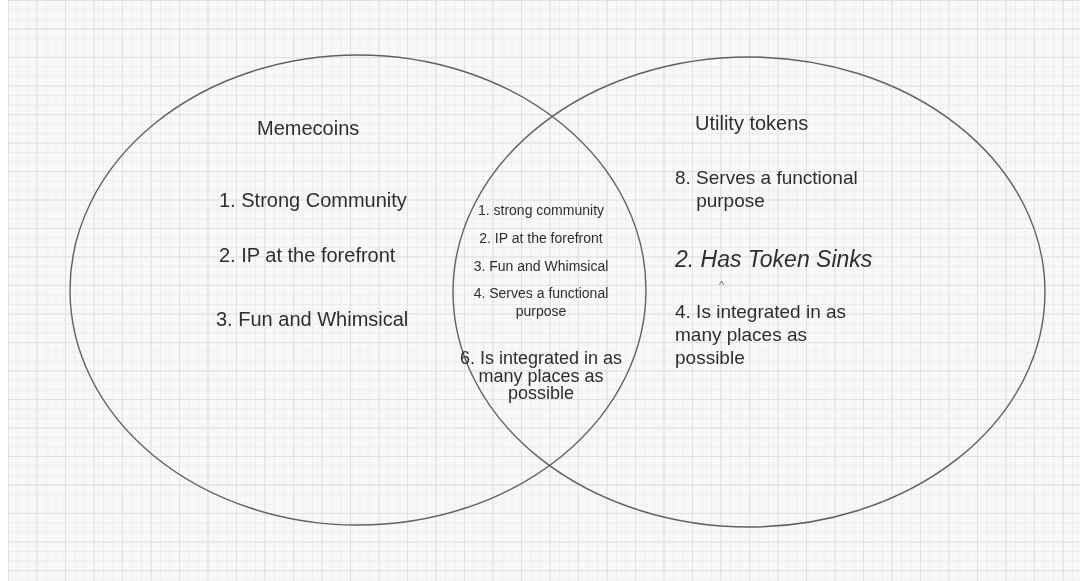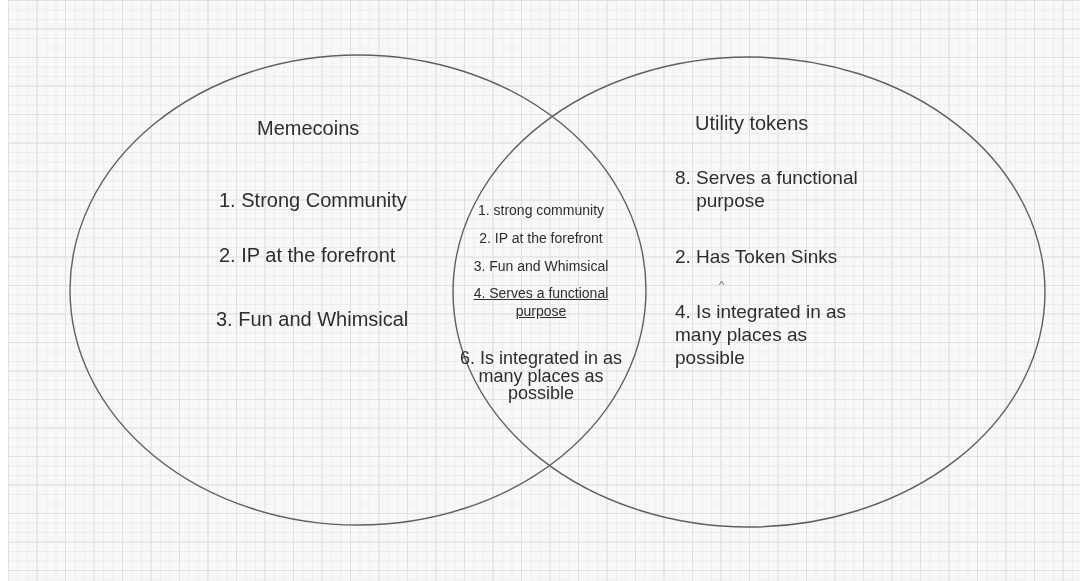--- a/index.html
+++ b/index.html
@@ -29,27 +29,27 @@
   .left-title   { left: 249px; top: 117px; font-size: 20px; }
   .left-item-0  { left: 211px; top: 189px; font-size: 20px; }
   .left-item-1  { left: 211px; top: 244px; font-size: 20px; }
   .left-item-2  { left: 208px; top: 308px; font-size: 20px; }
 
   .mid { position: absolute; left: 428px; width: 210px; text-align: center; white-space: pre-line; color: #2e2e2e; }
   .mid-title  { top: 136px; font-size: 20px; line-height: 23px; }
   .mid-item-0 { top: 202px; font-size: 14px; }
   .mid-item-1 { top: 230px; font-size: 14px; }
   .mid-item-2 { top: 258px; font-size: 14px; }
-  .mid-item-3 { top: 285px; font-size: 14px; line-height: 17.5px; text-decoration: underline; }
+  .mid-item-3 { top: 285px; font-size: 14px; line-height: 17.5px; }
   .mid-item-4 { top: 323px; font-size: 14px; }
   .mid-item-5 { top: 350px; font-size: 18px; line-height: 17.5px; }
 
   .right-title  { left: 687px; top: 112px; font-size: 20px; text-align: right; }
   .right-item-0 { left: 667px; top: 166px; font-size: 19px; line-height: 23px; }
-  .right-item-1 { left: 667px; top: 246px; font-size: 19px; }
+  .right-item-1 { left: 667px; top: 246px; font-size: 23px; font-style: italic; }
   .right-item-2 { left: 667px; top: 300px; font-size: 19px; line-height: 23px; }
   .caret-mark   { left: 711px; top: 279px; font-size: 11px; color: #6a6a6a; }
 </style>
 </head>
 <body>
 
 <div class="canvas">
 
   <svg class="venn" width="1080" height="581" viewBox="0 0 1080 581">
     <ellipse cx="350" cy="290" rx="288" ry="235" fill="none" stroke="#606060" stroke-width="1.4"></ellipse>

